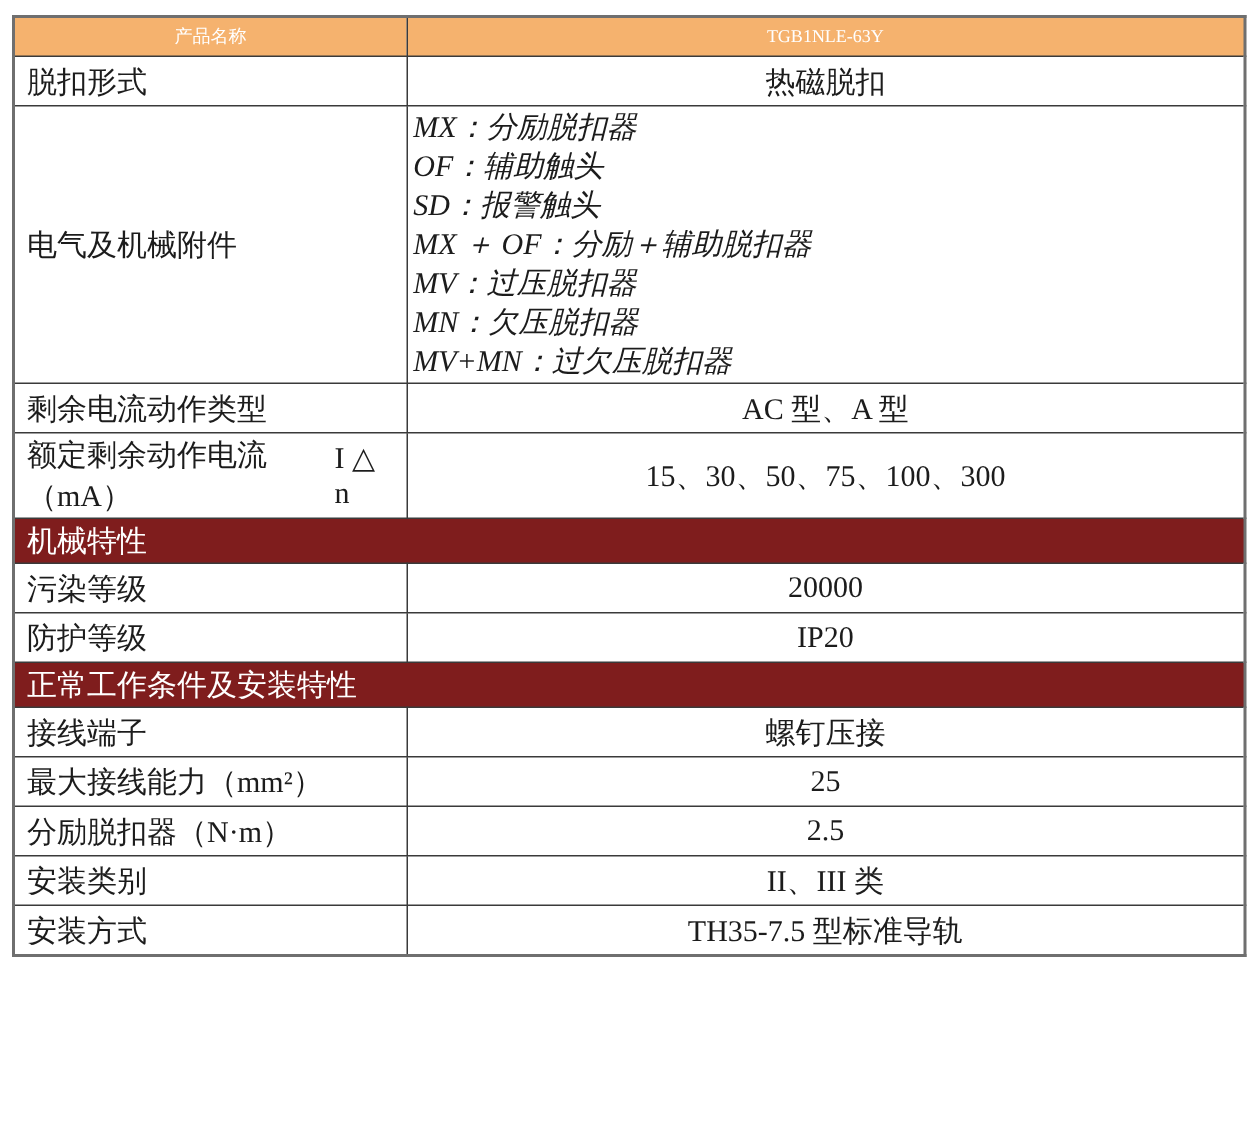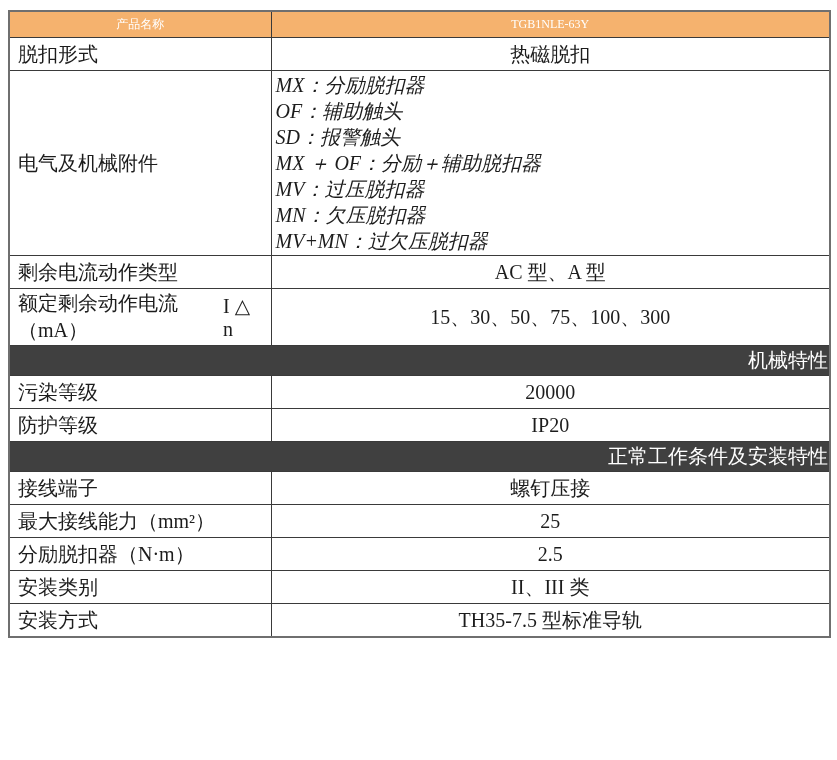--- a/index.html
+++ b/index.html
@@ -34,23 +34,23 @@
   
   tr.title-row td {
     background: #f5b26e;
     color: #ffffff;
     text-align: center;
     height: 23px;
     font-size: 12px;
   }
   
   tr.section-row td {
-    background: #404040;
+    background: #7f1d1d;
     color: #ffffff;
-    text-align: right;
+    text-align: left;
     padding-left: 8px;
     height: 26px;
   }
   tr.normal-row td { height: 30px; }
   tr.tall-row td { height: 182px; }
   td.label-cell {
     text-align: left;
     padding-left: 8px;
     padding-right: 4px;
   }

